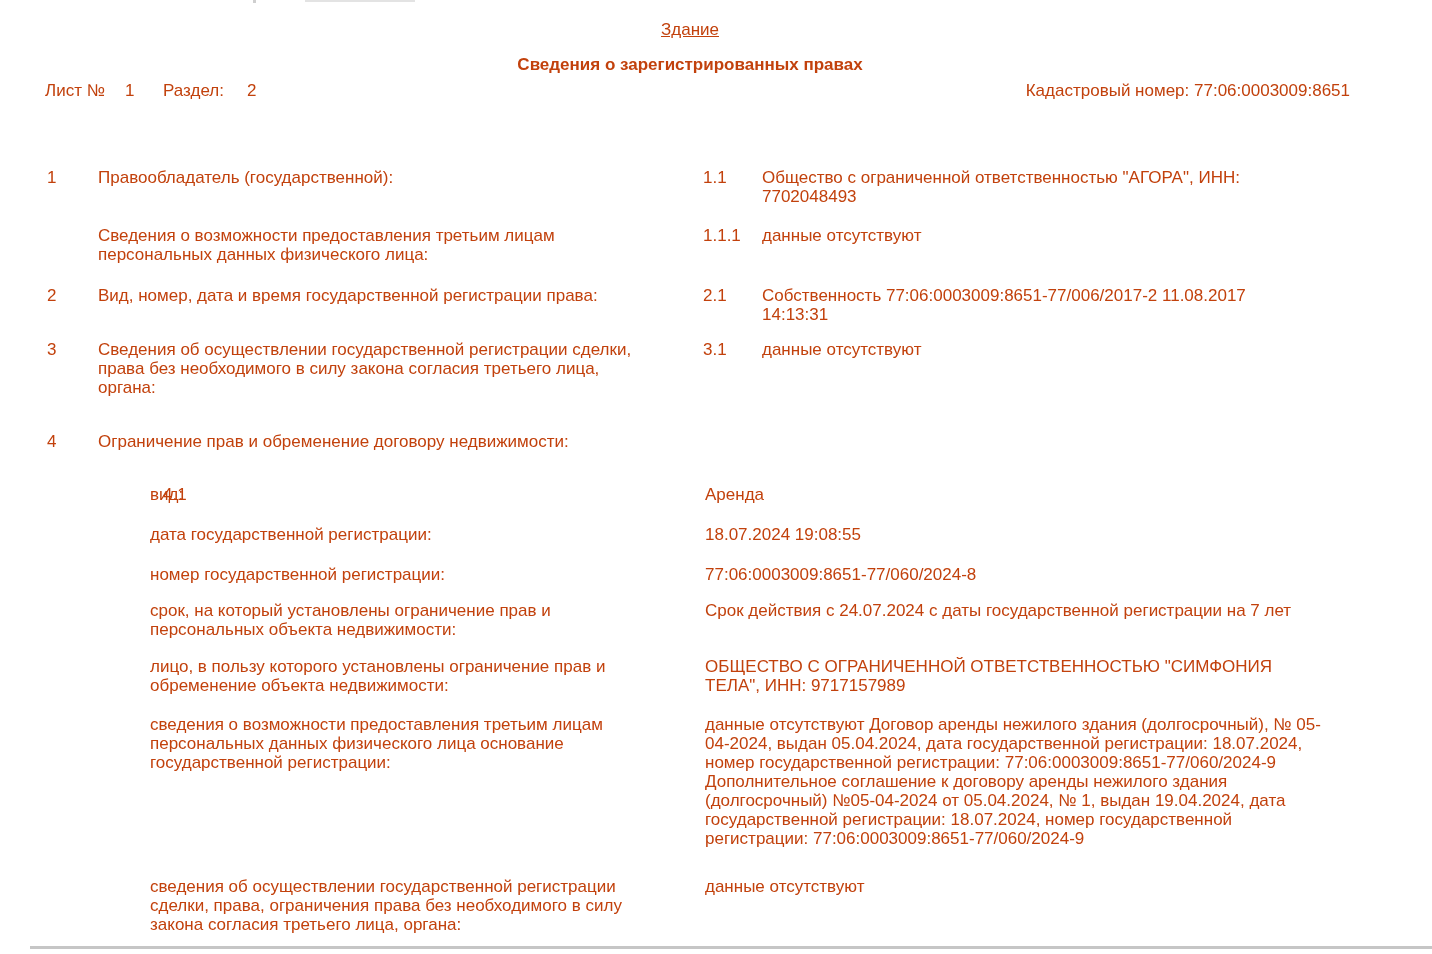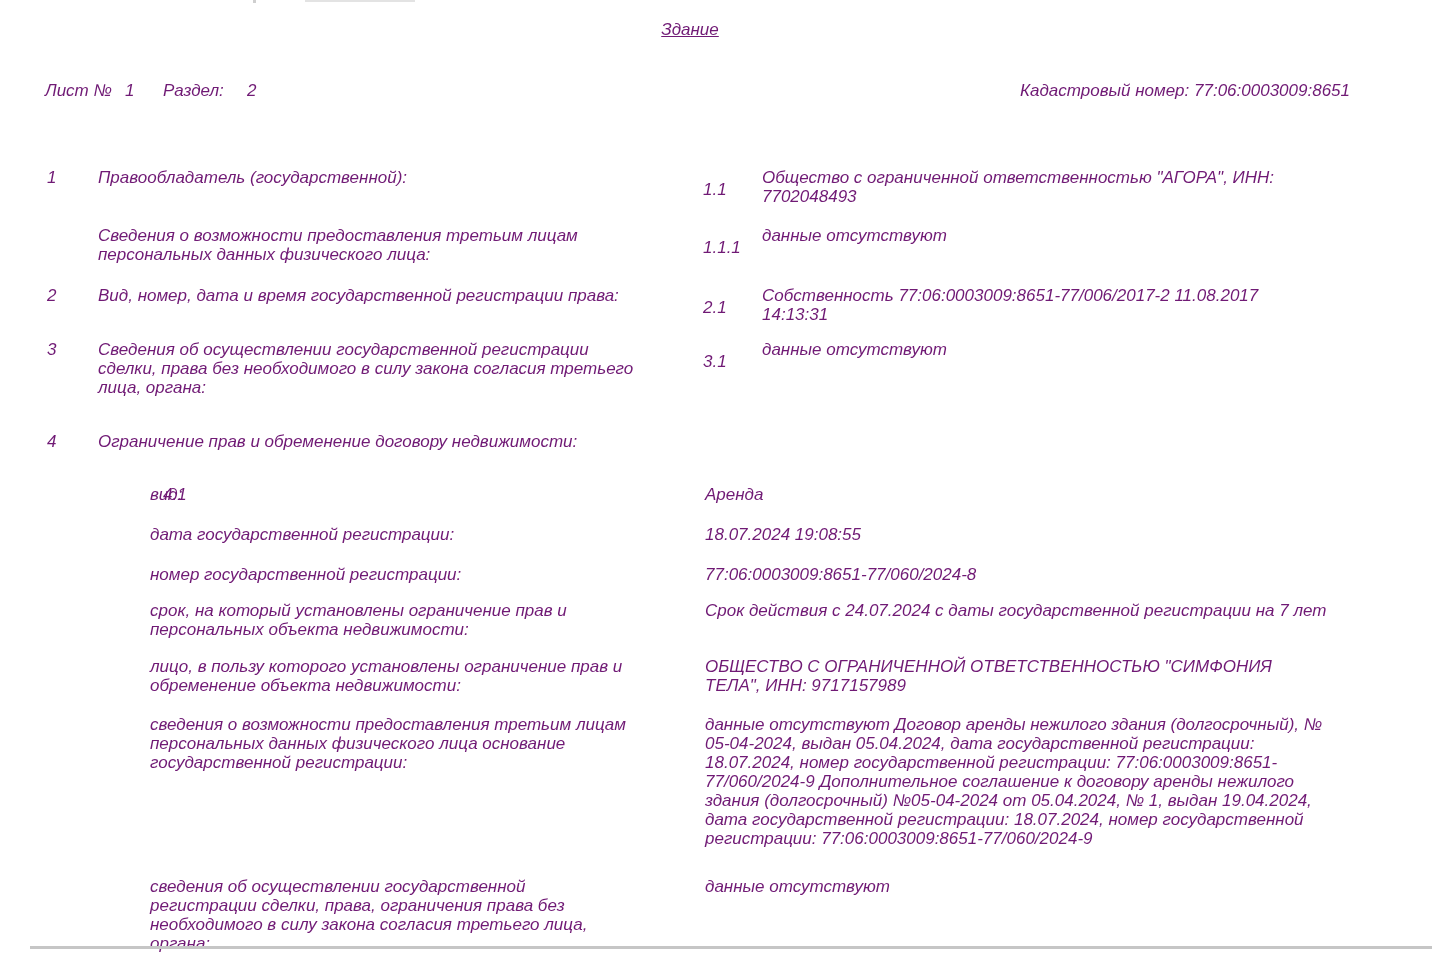--- a/index.html
+++ b/index.html
@@ -8,23 +8,22 @@
     background: #ffffff;
   }
   .page {
     position: relative;
     width: 1432px;
     height: 954px;
     background: #ffffff;
     font-family: "Liberation Sans", "DejaVu Sans", sans-serif;
     font-size: 17px;
     line-height: 19px;
-    color: #701a75;
+    color: #c2410c;
     overflow: hidden;
-    font-style: italic;
   }
   
   .top-remnant {
     position: absolute;
     top: 0;
     left: 305px;
     width: 110px;
     height: 2px;
     background: #e3e3e3;
   }
@@ -48,21 +47,21 @@
   .meta-row { position: absolute; top: 81px; left: 0; width: 100%; height: 19px; }
   .sheet-label   { position: absolute; left: 45px; }
   .sheet-value   { position: absolute; left: 125px; }
   .section-label { position: absolute; left: 163px; }
   .section-value { position: absolute; left: 247px; }
   .cadastral     { position: absolute; right: 82px; text-align: right; }
 
   .row { position: absolute; left: 0; width: 100%; height: 0; }
   .c-num   { position: absolute; left: 47px;  width: 48px; }
   .c-label { position: absolute; left: 98px;  width: 540px; }
-  .c-sub   { position: absolute; left: 703px; width: 56px; margin-top: 12px; }
+  .c-sub   { position: absolute; left: 703px; width: 56px; }
   .c-value { position: absolute; left: 762px; width: 540px; }
 
   .s-num   { position: absolute; left: 127px; width: 40px; margin-left: 36px; }
   .s-label { position: absolute; left: 150px; width: 480px; }
   .s-value { position: absolute; left: 705px; width: 622px; }
 
   .bottom-divider {
     position: absolute;
     top: 946px;
     left: 30px;
@@ -76,20 +75,21 @@
 
 <div class="page">
 
   <div class="top-remnant"></div>
   <div class="top-speck"></div>
 
   <div class="title-line obj-title">
     <span>Здание</span>
   </div>
 
+  <div class="title-line rights-title">Сведения о зарегистрированных правах</div>
 
   <div class="meta-row">
     <span class="sheet-label">Лист №</span>
     <span class="sheet-value">1</span>
     <span class="section-label">Раздел:</span>
     <span class="section-value">2</span>
     <span class="cadastral">Кадастровый номер: 77:06:0003009:8651</span>
   </div>
 
   <div class="row" style="top:168px">

